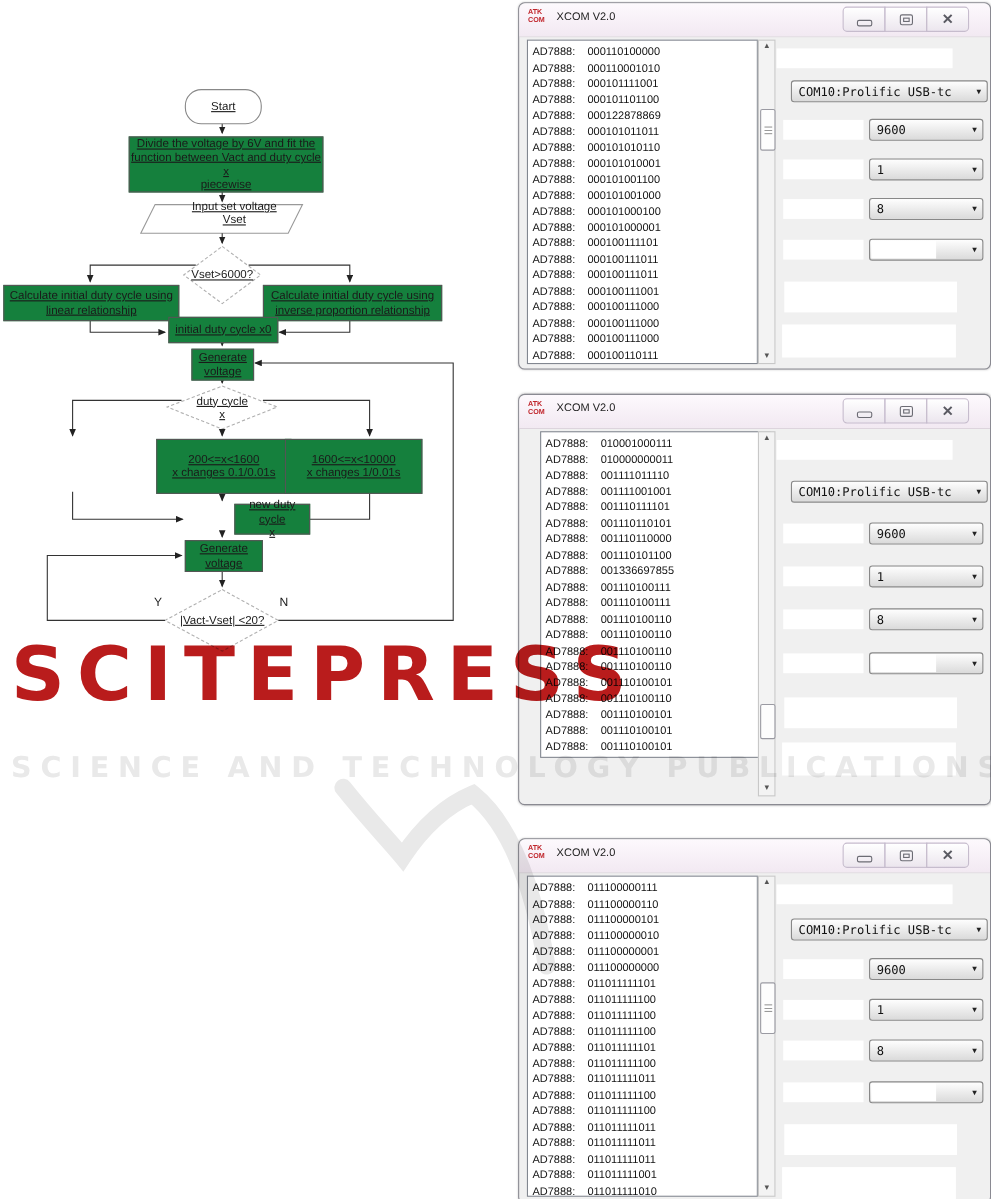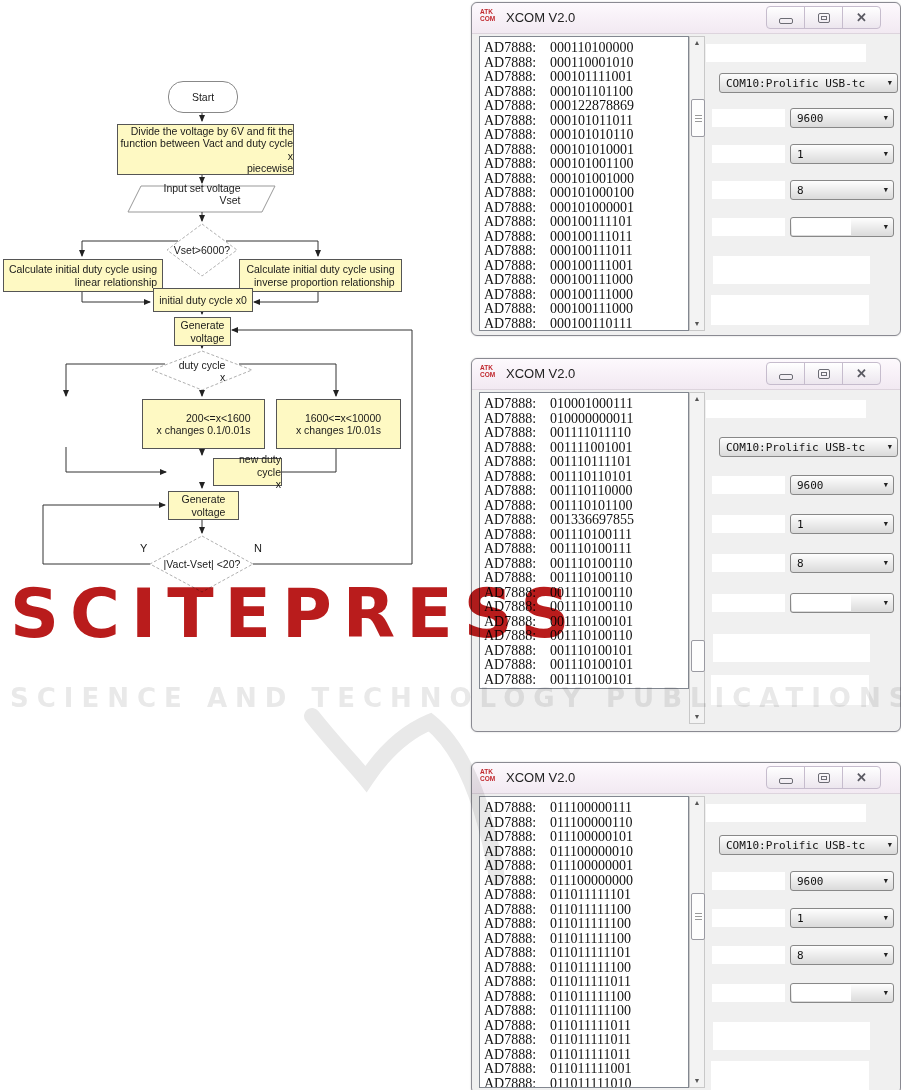--- a/index.html
+++ b/index.html
@@ -5,24 +5,25 @@
   html,body{margin:0;padding:0;}
   body{
     width:901px;height:1090px;position:relative;overflow:hidden;
     background:#ffffff;font-family:"Liberation Sans",sans-serif;
   }
   
   #flowchart{position:absolute;left:0;top:0;width:460px;height:625px;}
   #fc-svg{position:absolute;left:0;top:0;}
   .fc-node{
     position:absolute;display:flex;align-items:center;justify-content:center;
-    text-align:right;font-size:10.5px;line-height:1.18;color:#1a1a1a;
+    text-align:center;font-size:10.5px;line-height:1.18;color:#1a1a1a;
     white-space:pre-line;
-  }
-  .fc-rect{border:1px solid #555;background:#fef9c3;}
+    text-decoration:underline;
+  }
+  .fc-rect{border:1px solid #555;background:#15803d;}
   .fc-oval{border:1px solid #888;border-radius:15px;background:#fff;}
   .fc-free{background:transparent;}
   .fc-label{position:absolute;font-size:11px;color:#1a1a1a;}
   
   #watermark{position:absolute;left:0;top:0;width:901px;height:1090px;
     pointer-events:none;z-index:60;mix-blend-mode:multiply;}
   .wm-title{position:absolute;left:10px;top:574px;font-size:68px;font-weight:bold;
     letter-spacing:11px;color:#b91c1c;font-family:"DejaVu Sans",sans-serif;white-space:nowrap;}
   .wm-sub{position:absolute;left:10px;top:683px;font-size:26px;font-weight:bold;
     letter-spacing:8px;color:#e9e9e9;font-family:"DejaVu Sans",sans-serif;white-space:nowrap;}
@@ -36,40 +37,40 @@
     position:relative;height:30px;border-radius:6px 6px 0 0;
     background:linear-gradient(#fdf9fd,#f2e9f2);
     border-bottom:1px solid #ddd4dd;
   }
   .atk-icon{
     position:absolute;left:8px;top:5px;width:22px;height:20px;
     font-size:6.5px;line-height:7px;font-weight:bold;color:#c0272d;
     letter-spacing:0;text-align:left;
   }
   .atk-icon span{display:block;}
-  .win-title{position:absolute;left:34px;top:7px;font-size:13px;color:#222;}
+  .win-title{position:absolute;left:34px;top:7px;font-size:10px;color:#222;}
   .controls{position:absolute;right:19px;top:3px;display:flex;}
   .win-btn{
     width:37px;height:21px;display:flex;align-items:center;justify-content:center;
     background:linear-gradient(#ffffff,#ece6ee);
     border:1px solid #c6bccd;margin-left:-1px;cursor:default;
   }
   .win-btn:first-child{border-radius:4px 0 0 4px;}
   .win-btn:last-child{border-radius:0 4px 4px 0;}
   .glyph-min{width:12px;height:4px;border:1.5px solid #6c6c74;border-radius:2px;margin-top:7px;}
   .glyph-max{width:10px;height:8px;border:1.5px solid #6c6c74;border-radius:2px;
     display:flex;align-items:center;justify-content:center;}
   .glyph-max i{display:block;width:4px;height:2px;border:1px solid #6c6c74;}
   .glyph-close{font-size:13px;font-weight:bold;color:#5a5a62;line-height:1;}
   .terminal{
     position:absolute;left:7px;top:33px;width:210px;background:#fff;
     border:1px solid #828790;overflow:hidden;padding:4px 0 0 4px;box-sizing:border-box;
   }
   .term-row{
-    font-family:Liberation Serif, serif;font-size:14px;line-height:14.5px;
+    font-family:Liberation Sans, sans-serif;font-size:10px;line-height:14.5px;
     color:#111;white-space:pre;
   }
   .vscroll{
     position:absolute;left:217px;top:33px;width:16px;background:#f3f3f3;
     border:1px solid #c8c8c8;box-sizing:border-box;
   }
   .sb-arrow{position:absolute;left:0;width:100%;height:12px;font-size:7px;color:#555;
     text-align:center;line-height:12px;}
   .sb-arrow.up{top:0;}
   .sb-arrow.down{bottom:0;}
@@ -127,35 +128,35 @@
       <polyline points="202,518 202,533" marker-end="url(#arw)"></polyline>
       <polyline points="253,564 412,564 412,330 232,330" marker-end="url(#arw)"></polyline>
       <polyline points="150,564 43,564 43,505 165,505" marker-end="url(#arw)"></polyline>
     </g>
   </svg>
 
   <div class="fc-node fc-oval" style="left:168px;top:81px;width:68px;height:30px;">Start</div>
   <div class="fc-node fc-rect" style="left:117px;top:124px;width:175px;height:49px;">Divide the voltage by 6V and fit the
 function between Vact and duty cycle x
 piecewise</div>
-  <div class="fc-node fc-free" style="left:135px;top:187px;width:134px;height:14px;">Input set voltage
+  <div class="fc-node fc-free" style="left:146px;top:187px;width:134px;height:14px;">Input set voltage
 Vset</div>
   <div class="fc-node fc-free" style="left:148px;top:243px;width:108px;height:14px;">Vset&gt;6000?</div>
   <div class="fc-node fc-rect" style="left:3px;top:259px;width:158px;height:31px;">Calculate initial duty cycle using
 linear relationship</div>
   <div class="fc-node fc-rect" style="left:239px;top:259px;width:161px;height:31px;">Calculate initial duty cycle using
 inverse proportion relationship</div>
   <div class="fc-node fc-rect" style="left:153px;top:288px;width:98px;height:22px;">initial duty cycle x0</div>
   <div class="fc-node fc-rect" style="left:174px;top:317px;width:55px;height:27px;">Generate
 voltage</div>
   <div class="fc-node fc-free" style="left:160px;top:358px;width:84px;height:26px;">duty cycle
 x</div>
   <div class="fc-node fc-rect" style="left:142px;top:399px;width:121px;height:48px;">200&lt;=x&lt;1600
 x changes 0.1/0.01s</div>
-  <div class="fc-node fc-rect" style="left:276px;top:399px;width:123px;height:48px;">1600&lt;=x&lt;10000
+  <div class="fc-node fc-rect" style="left:259px;top:399px;width:123px;height:48px;">1600&lt;=x&lt;10000
 x changes 1/0.01s</div>
   <div class="fc-node fc-rect" style="left:169px;top:458px;width:67px;height:26px;margin-left:44px;">new duty cycle
 x</div>
   <div class="fc-node fc-rect" style="left:168px;top:491px;width:69px;height:27px;">Generate
 voltage</div>
   <div class="fc-node fc-free" style="left:140px;top:557px;width:124px;height:14px;">|Vact-Vset| &lt;20?</div>
   <div class="fc-label" style="left:140px;top:542px;">Y</div>
   <div class="fc-label" style="left:254px;top:542px;">N</div>
 </div>
 
@@ -253,21 +254,21 @@
       <div class="win-btn">
           <span class="glyph-max">
             <i></i>
           </span>
         </div>
       <div class="win-btn">
           <span class="glyph-close">✕</span>
         </div>
     </div>
   </div>
-  <div class="terminal" style="height:297px;">
+  <div class="terminal" style="height:297px;margin-left:12px;">
       <div class="term-row">AD7888:    010001000111</div>
       <div class="term-row">AD7888:    010000000011</div>
       <div class="term-row">AD7888:    001111011110</div>
       <div class="term-row">AD7888:    001111001001</div>
       <div class="term-row">AD7888:    001110111101</div>
       <div class="term-row">AD7888:    001110110101</div>
       <div class="term-row">AD7888:    001110110000</div>
       <div class="term-row">AD7888:    001110101100</div>
       <div class="term-row">AD7888:    001336697855</div>
       <div class="term-row">AD7888:    001110100111</div>

